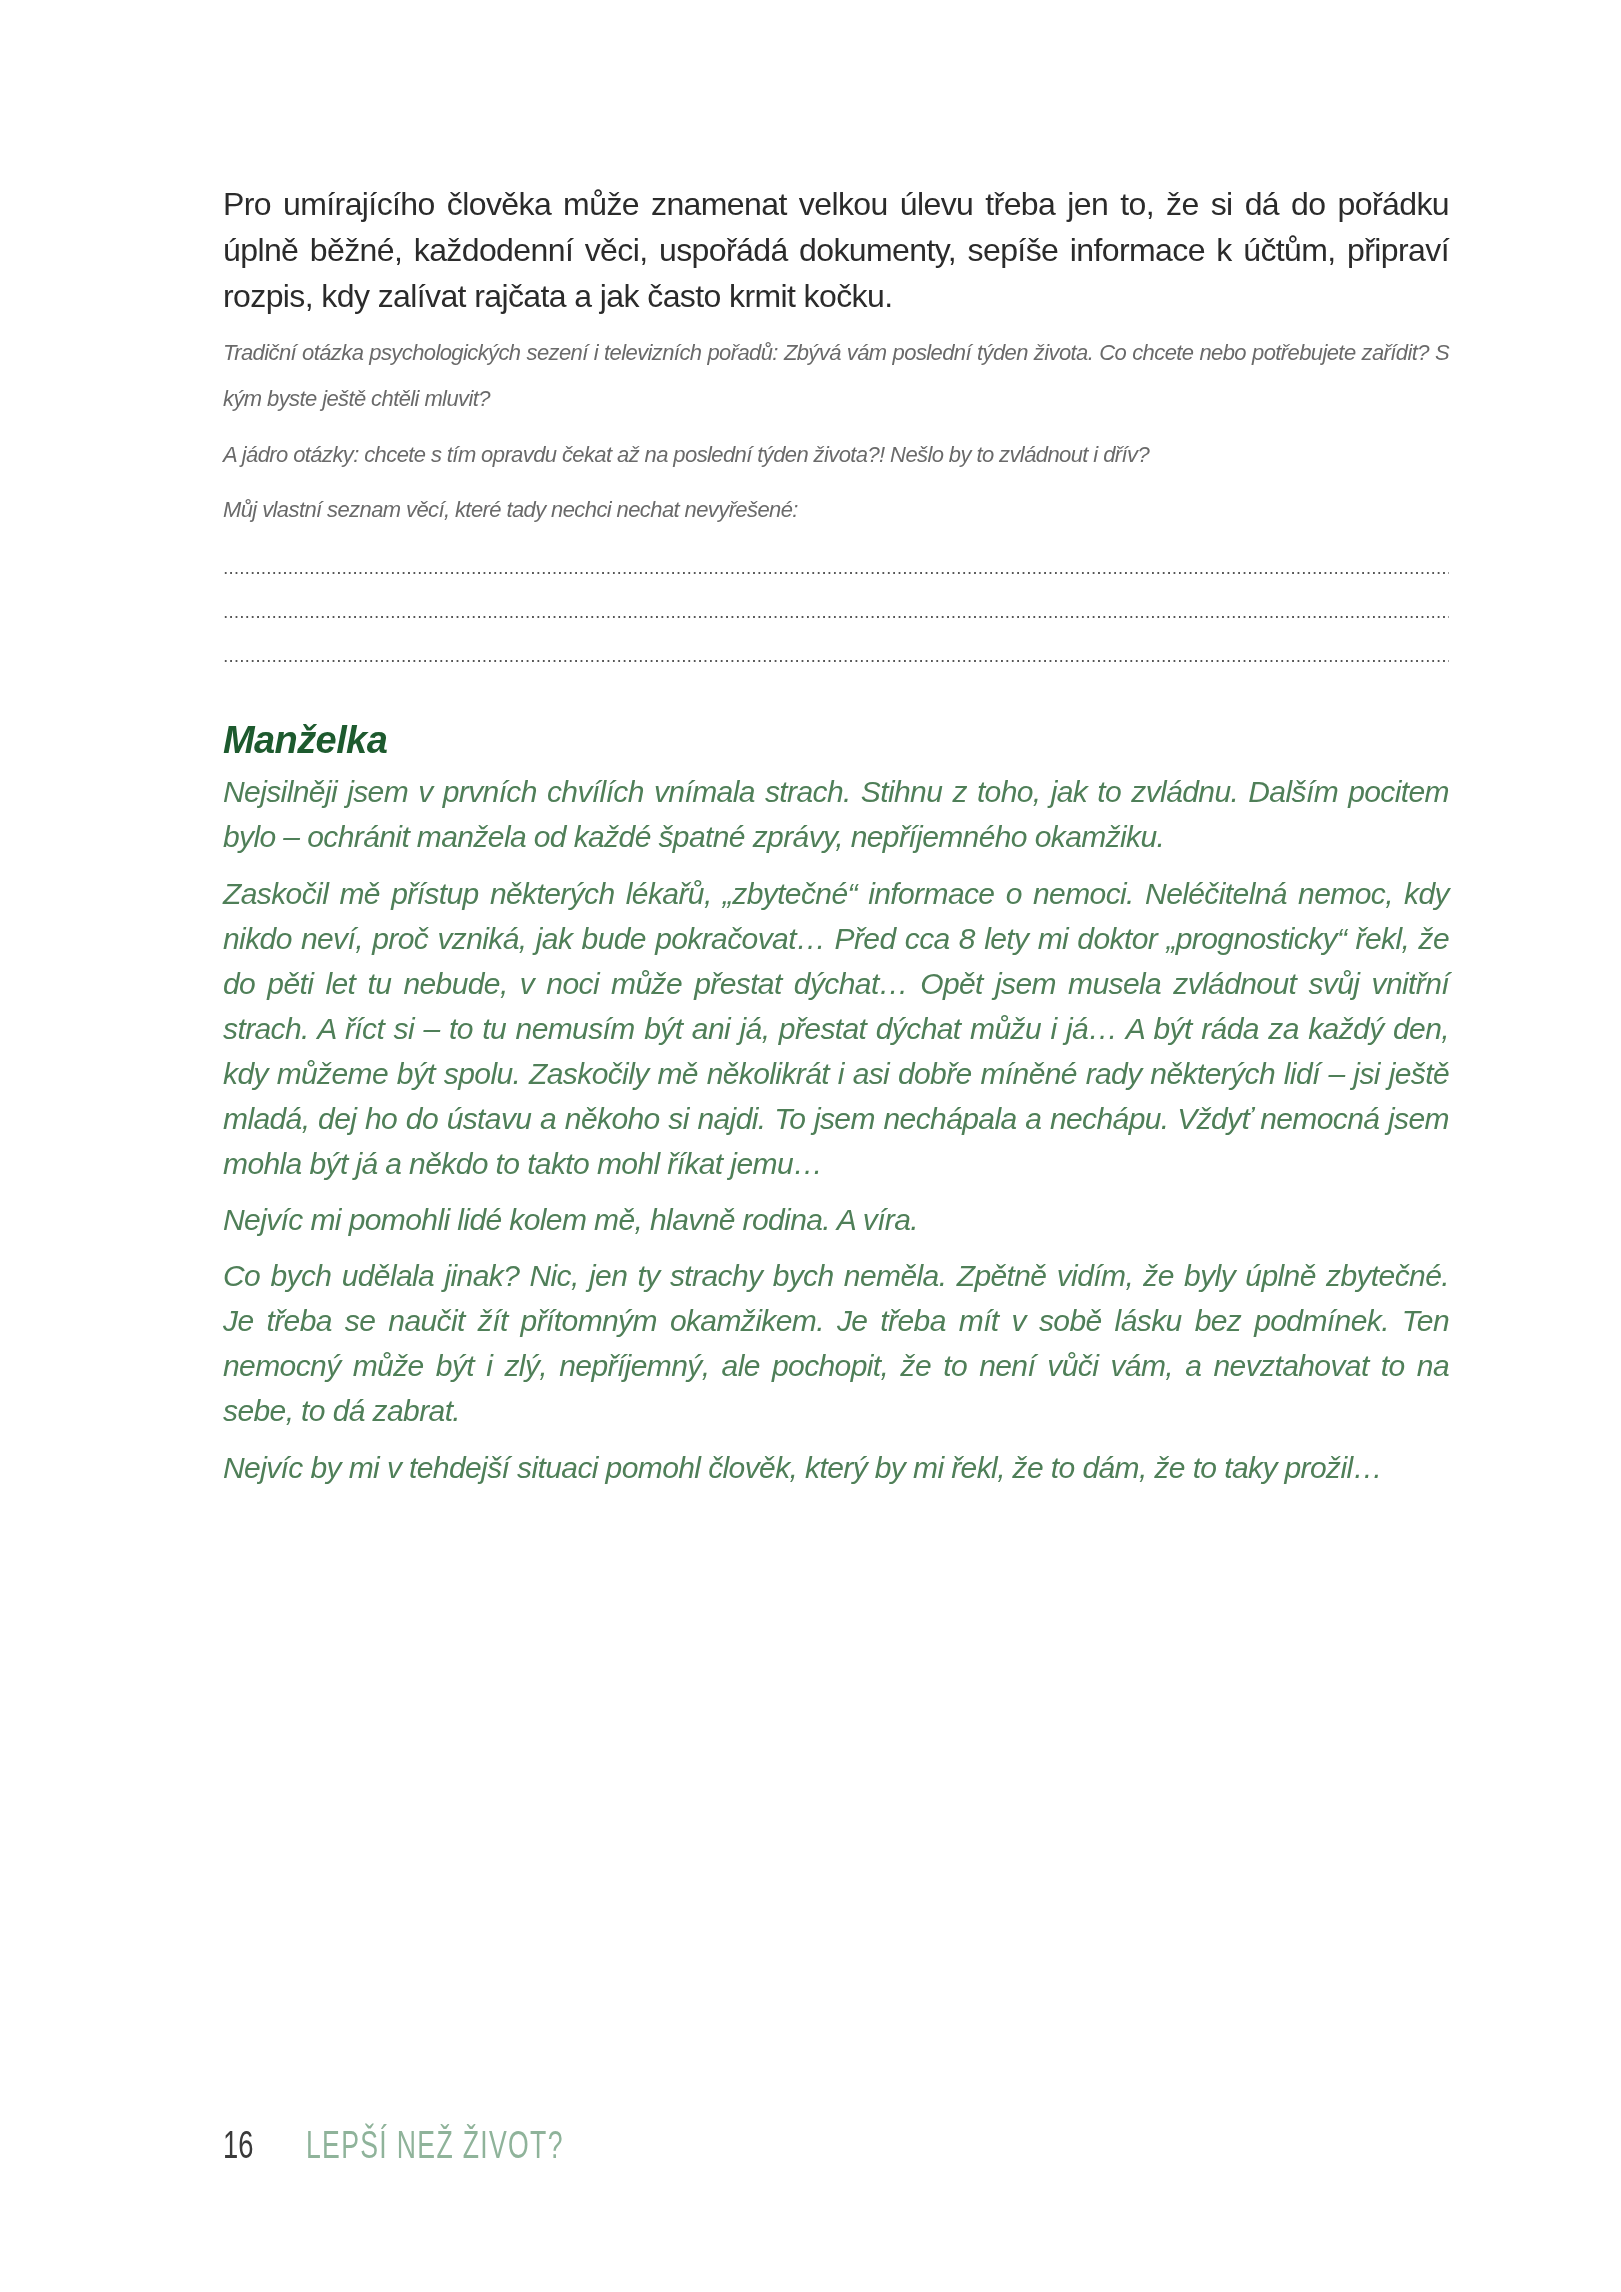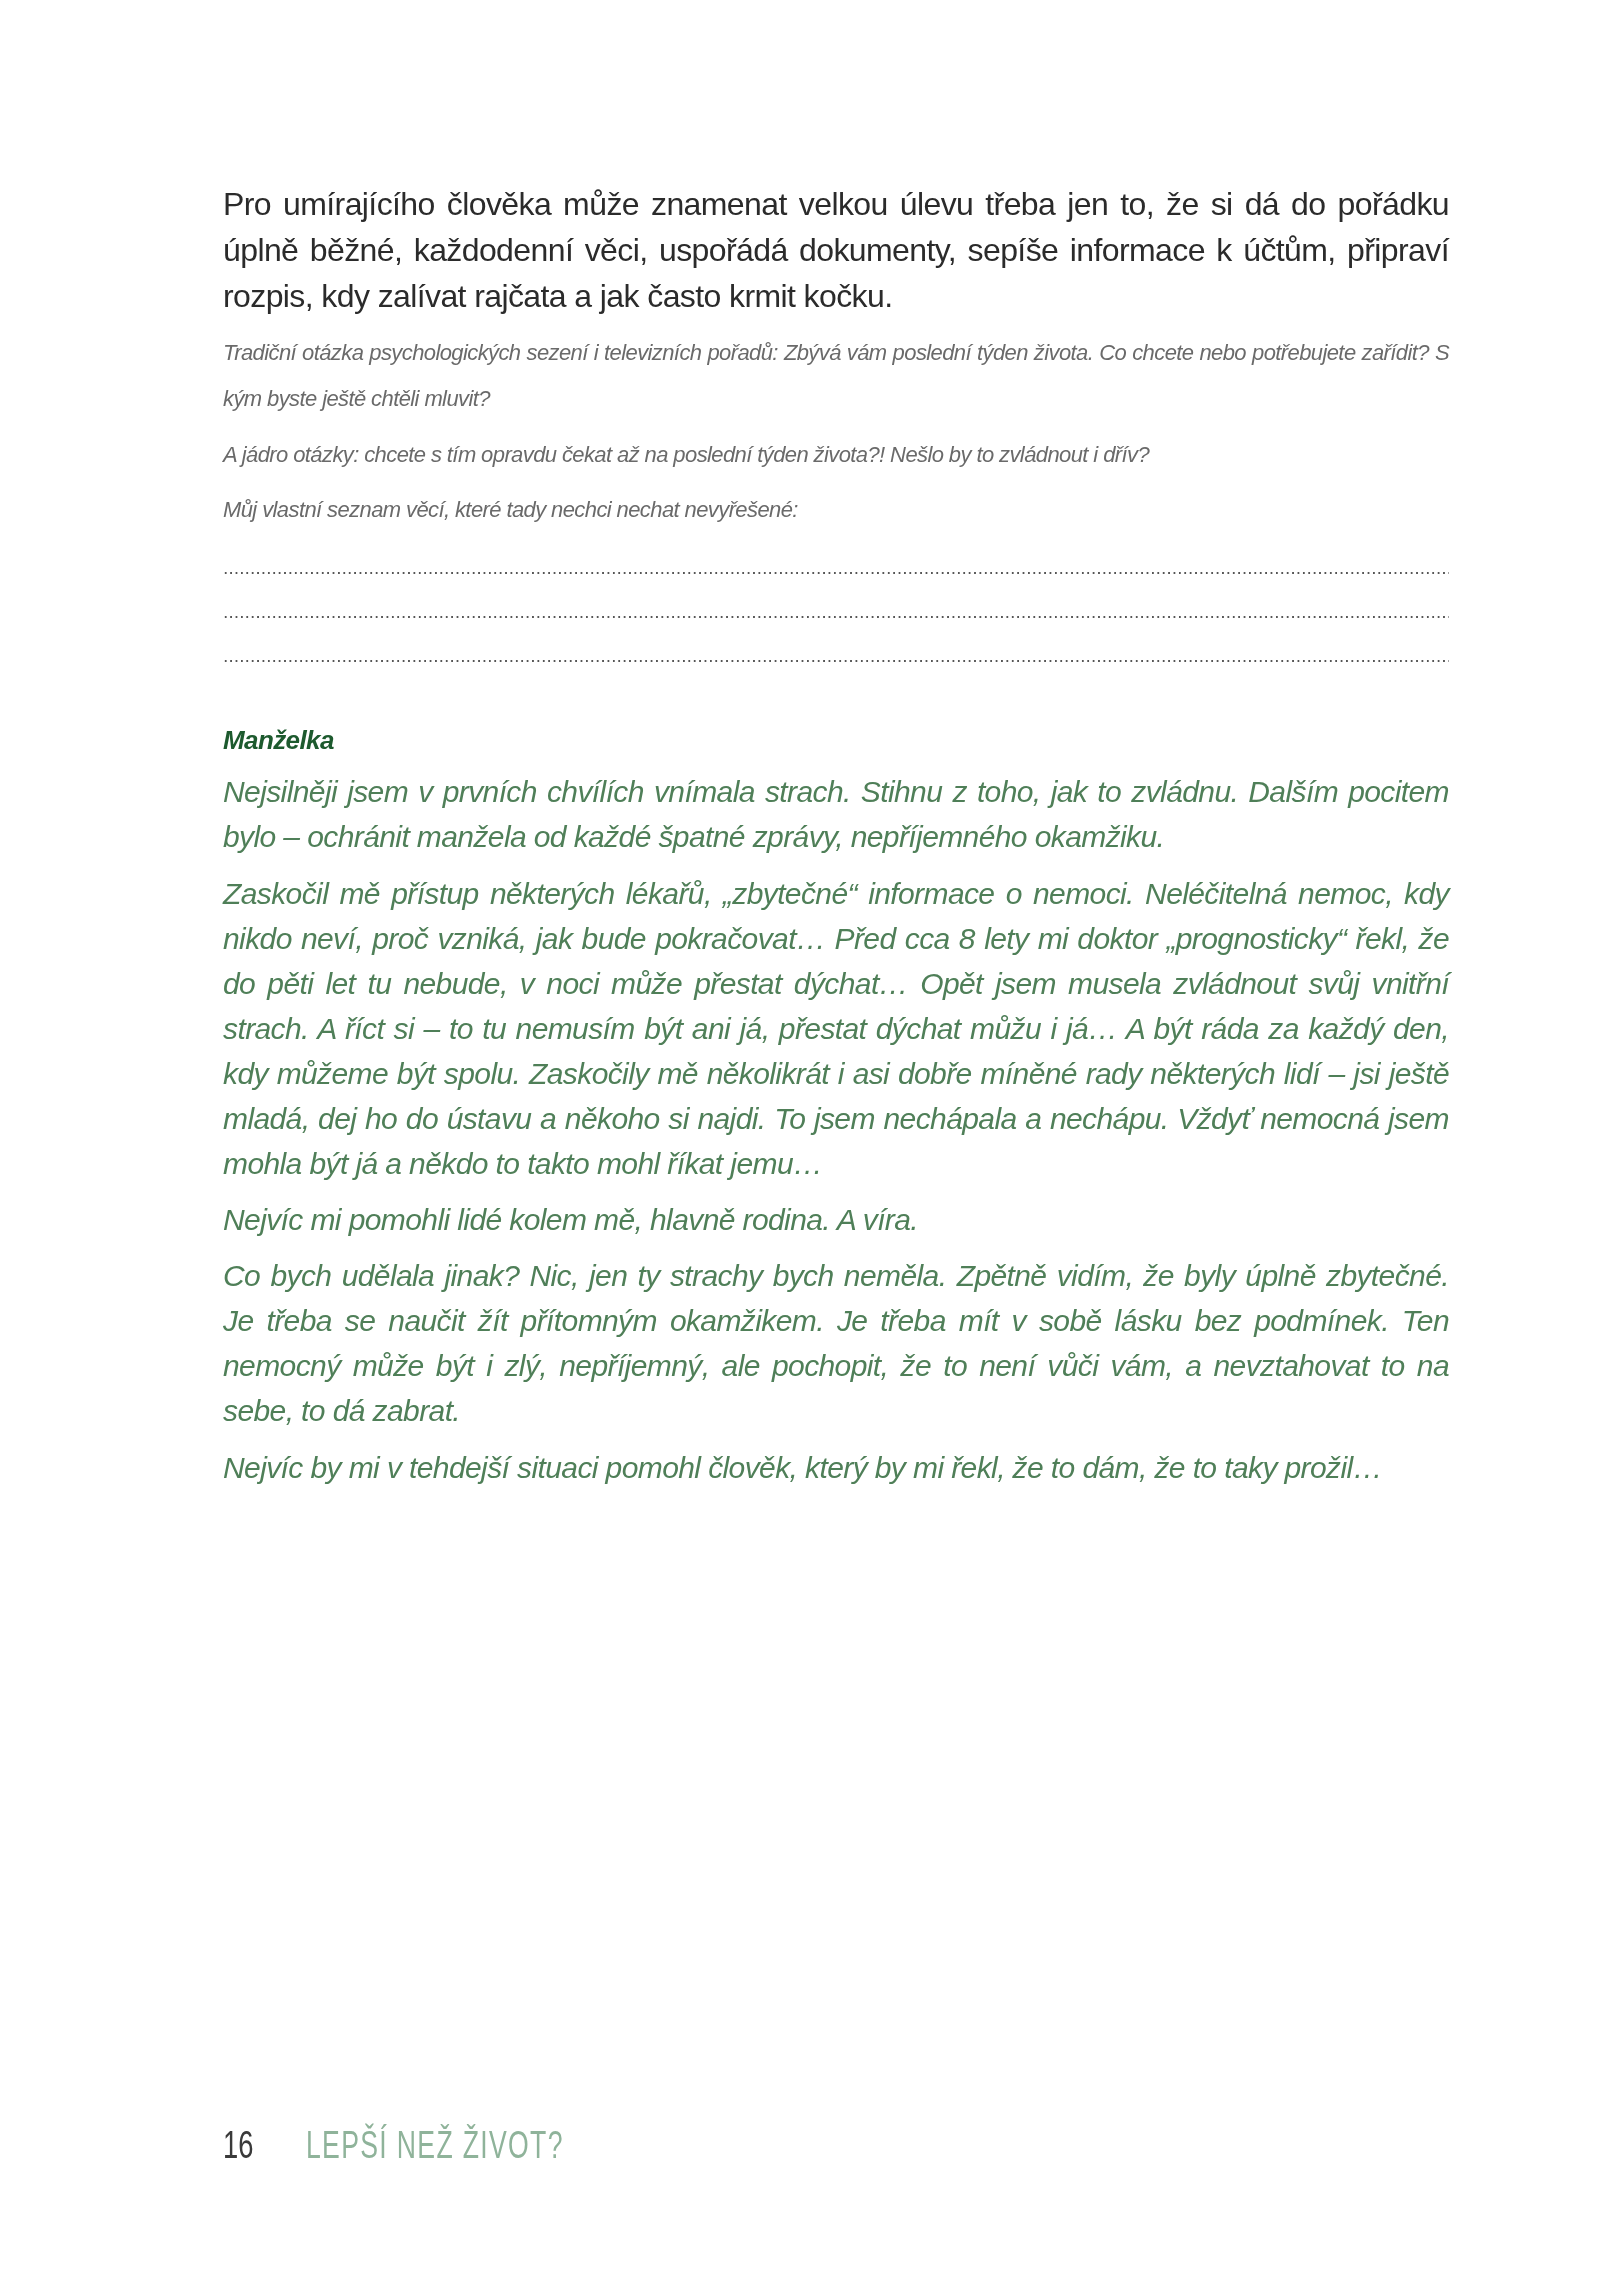--- a/index.html
+++ b/index.html
@@ -39,21 +39,21 @@
       height: 3.8px;
       margin-top: 38px;
       width: 1226px;
       background-image: radial-gradient(circle, #555 1.1px, transparent 1.3px);
       background-size: 5.4px 3.8px;
       background-repeat: repeat-x;
     }
     .dots + .dots { margin-top: 40px; }
     .section-title {
       color: #1d5a2e;
-      font-size: 26px;
+      font-size: 38px;
       font-style: italic;
       font-weight: bold;
       margin: 57px 0 0 0;
       line-height: 40px;
     }
     .testimony {
       color: #4f7f58;
       font-style: italic;
       font-size: 30px;
       line-height: 45px;

